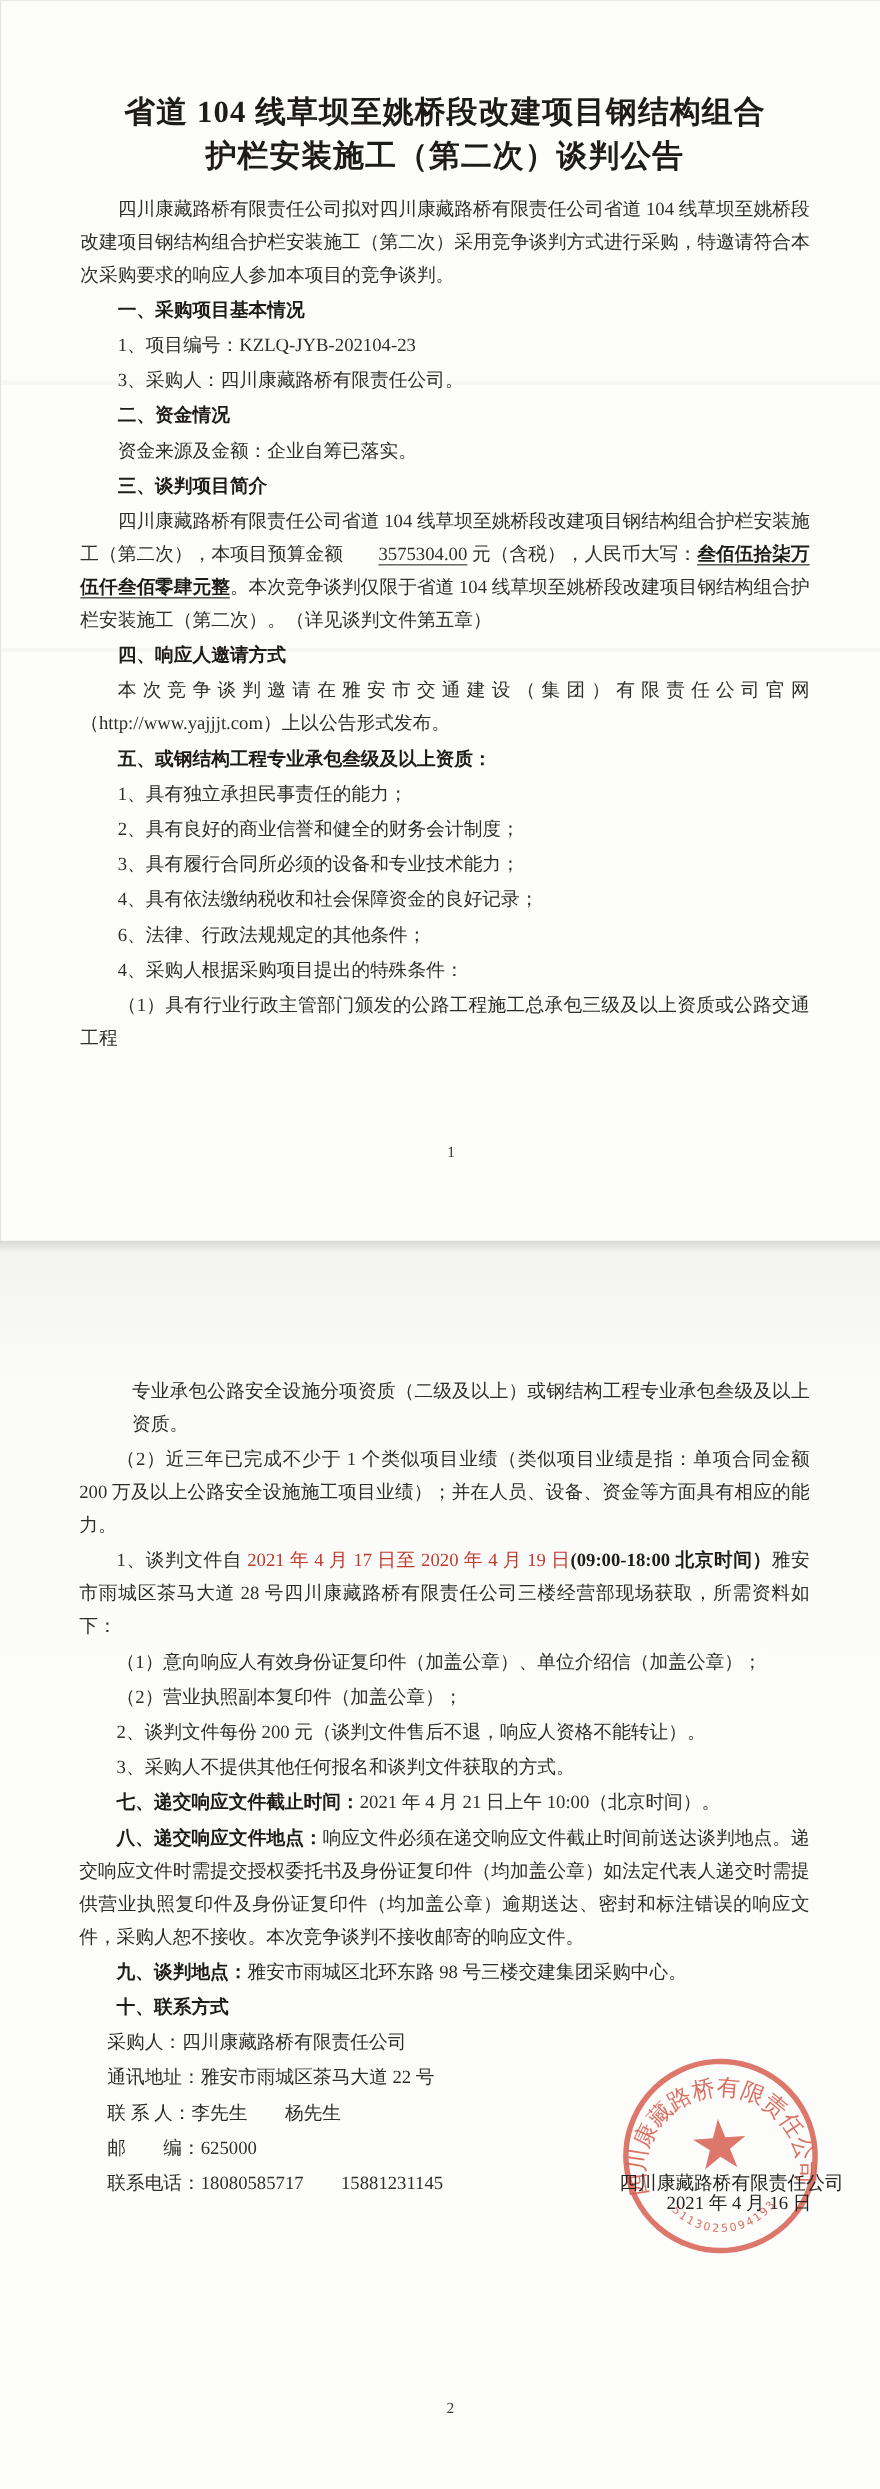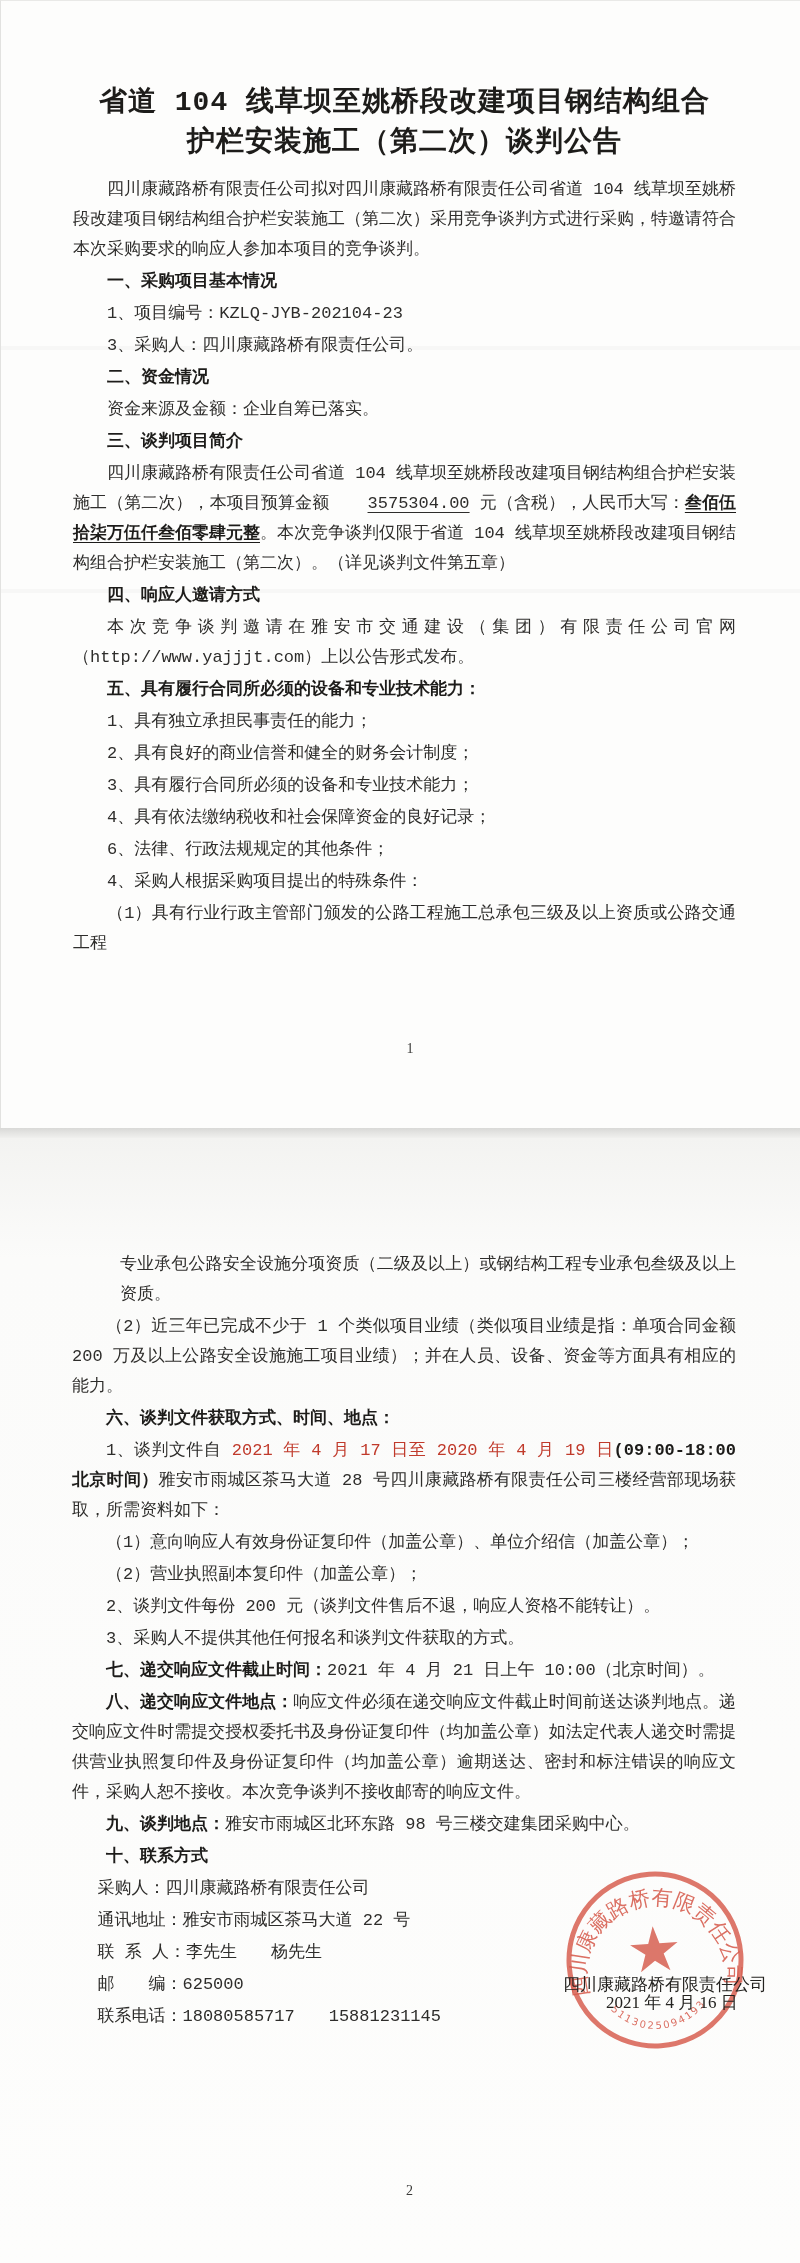--- a/index.html
+++ b/index.html
@@ -23,21 +23,20 @@
   .page-seam{
     position:absolute;top:1128px;left:0;width:800px;height:10px;
     background:linear-gradient(#d9d9d7,#f0f0ee);
   }
   .page-2{
     top:1138px;height:1125px;
     background:linear-gradient(#f3f3f1 0px,#fbfbfa 120px,#fdfdfc 100%);
   }
   .content{
     padding:3px 64px 0 72px;
-    font-family:Liberation Mono, monospace;
   }
   .p1-content{padding-top:82px;}
   .p2-content{padding-top:112px;}
   p{
     margin:0 0 2px 0;
     font-size:17px;
     line-height:30px;
     text-indent:2em;
     text-align:justify;
   }
@@ -108,40 +107,39 @@
     <p>资金来源及金额：企业自筹已落实。</p>
 
     <p class="hd">三、谈判项目简介</p>
     <p>
       <span>四川康藏路桥有限责任公司省道 104 线草坝至姚桥段改建项目钢结构组合护栏安装施工（第二次），本项目预算金额 </span><span class="u">3575304.00</span><span> 元（含税），人民币大写：</span><span class="bu">叁佰伍拾柒万伍仟叁佰零肆元整</span><span>。本次竞争谈判仅限于省道 104 线草坝至姚桥段改建项目钢结构组合护栏安装施工（第二次）。（详见谈判文件第五章）</span>
     </p>
 
     <p class="hd">四、响应人邀请方式</p>
     <p>本次竞争谈判邀请在雅安市交通建设（集团）有限责任公司官网（http://www.yajjjt.com）上以公告形式发布。</p>
 
-    <p class="hd">五、具有履行合同所必须的设备和专业技术能力：</p>
+    <p class="hd">五、或钢结构工程专业承包叁级及以上资质：</p>
     <p>1、具有独立承担民事责任的能力；</p>
     <p>2、具有良好的商业信誉和健全的财务会计制度；</p>
     <p>3、具有履行合同所必须的设备和专业技术能力；</p>
     <p>4、具有依法缴纳税收和社会保障资金的良好记录；</p>
     <p>6、法律、行政法规规定的其他条件；</p>
     <p>4、采购人根据采购项目提出的特殊条件：</p>
     <p>（1）具有行业行政主管部门颁发的公路工程施工总承包三级及以上资质或公路交通工程</p>
   </div>
   <div class="page-number pn1">1</div>
 </div>
 
 <div class="page-seam"></div>
 
 <div class="page page-2">
   <div class="content p2-content">
     <p class="noind">专业承包公路安全设施分项资质（二级及以上）或钢结构工程专业承包叁级及以上资质。</p>
     <p>（2）近三年已完成不少于 1 个类似项目业绩（类似项目业绩是指：单项合同金额 200 万及以上公路安全设施施工项目业绩）；并在人员、设备、资金等方面具有相应的能力。</p>
 
-    <p class="hd">六、谈判文件获取方式、时间、地点：</p>
     <p>
       <span>1、谈判文件自 </span><span class="red">2021 年 4 月 17 日至 2020 年 4 月 19 日</span><span class="b">(09:00-18:00 北京时间）</span><span>雅安市雨城区茶马大道 28 号四川康藏路桥有限责任公司三楼经营部现场获取，所需资料如下：</span>
     </p>
     <p>（1）意向响应人有效身份证复印件（加盖公章）、单位介绍信（加盖公章）；</p>
     <p>（2）营业执照副本复印件（加盖公章）；</p>
     <p>2、谈判文件每份 200 元（谈判文件售后不退，响应人资格不能转让）。</p>
     <p>3、采购人不提供其他任何报名和谈判文件获取的方式。</p>
 
     <p>
       <span class="hd">七、递交响应文件截止时间：</span><span>2021 年 4 月 21 日上午 10:00（北京时间）。</span>

